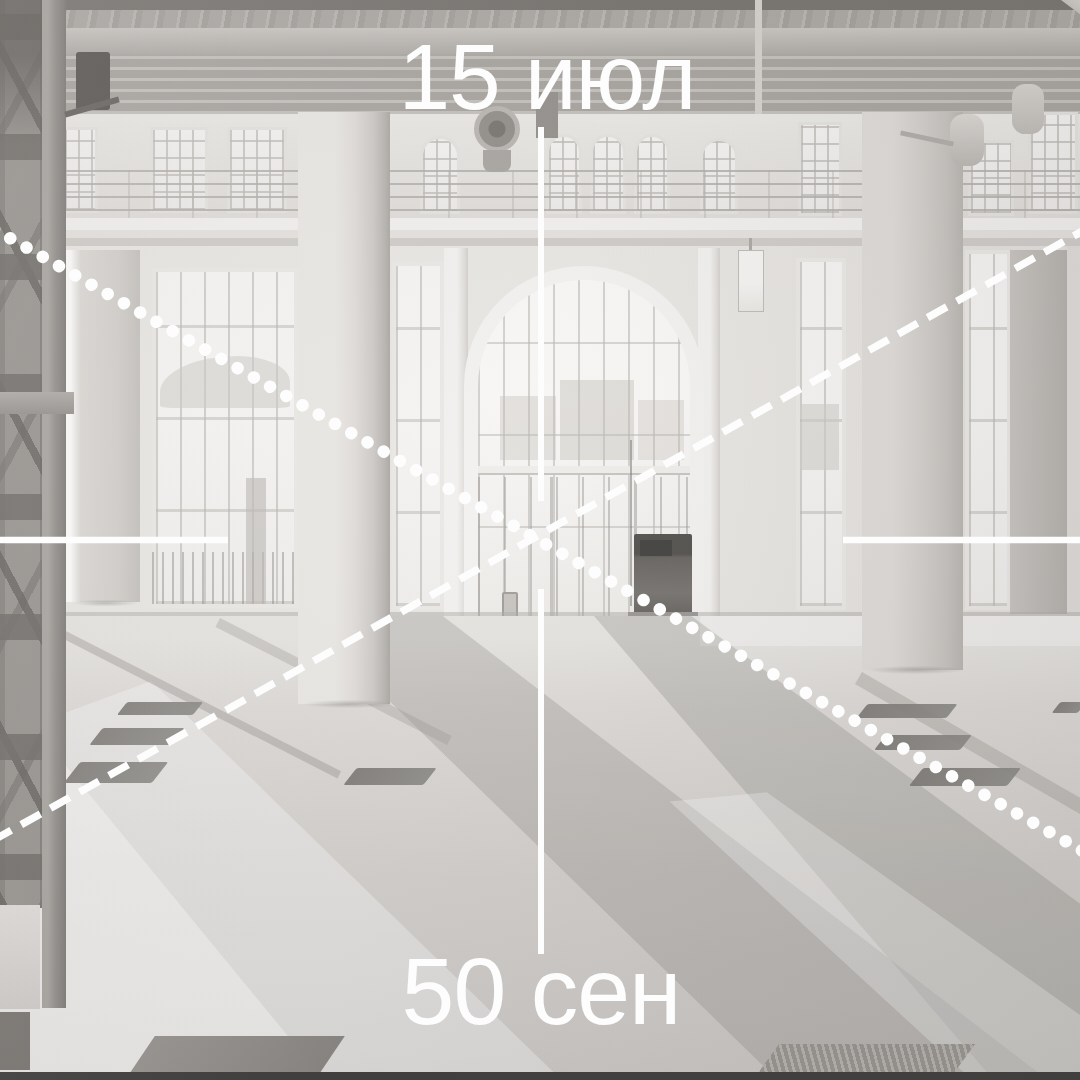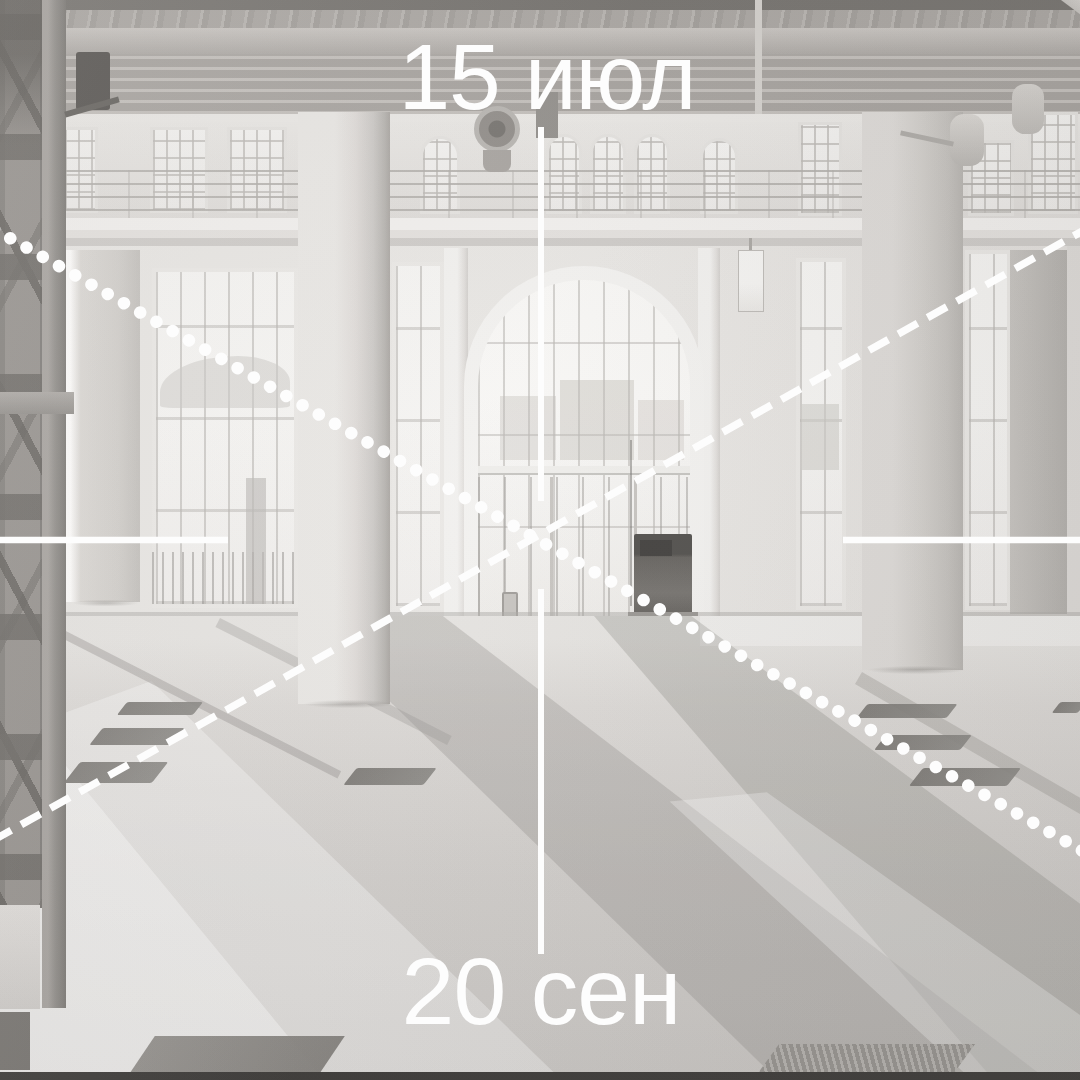--- a/index.html
+++ b/index.html
@@ -254,15 +254,15 @@
   <svg class="overlay-svg" viewBox="0 0 1080 1080">
     <line x1="-6" y1="229" x2="1088" y2="854" stroke-width="12.5" stroke-linecap="round" stroke-dasharray="0.1 18.6"></line>
     <line x1="-8" y1="841" x2="1086" y2="229" stroke-width="7.5" stroke-dasharray="22 11.5"></line>
     <line x1="541" y1="127" x2="541" y2="501" stroke-width="6"></line>
     <line x1="541" y1="589" x2="541" y2="954" stroke-width="6"></line>
     <line x1="0" y1="540" x2="228" y2="540" stroke-width="6.5"></line>
     <line x1="843" y1="540" x2="1080" y2="540" stroke-width="6.5"></line>
   </svg>
 
   <div class="label date-top">15 июл</div>
-  <div class="label date-bottom">20 сен</div>
+  <div class="label date-bottom">50 сен</div>
 
 </div>
 
 </body></html>

